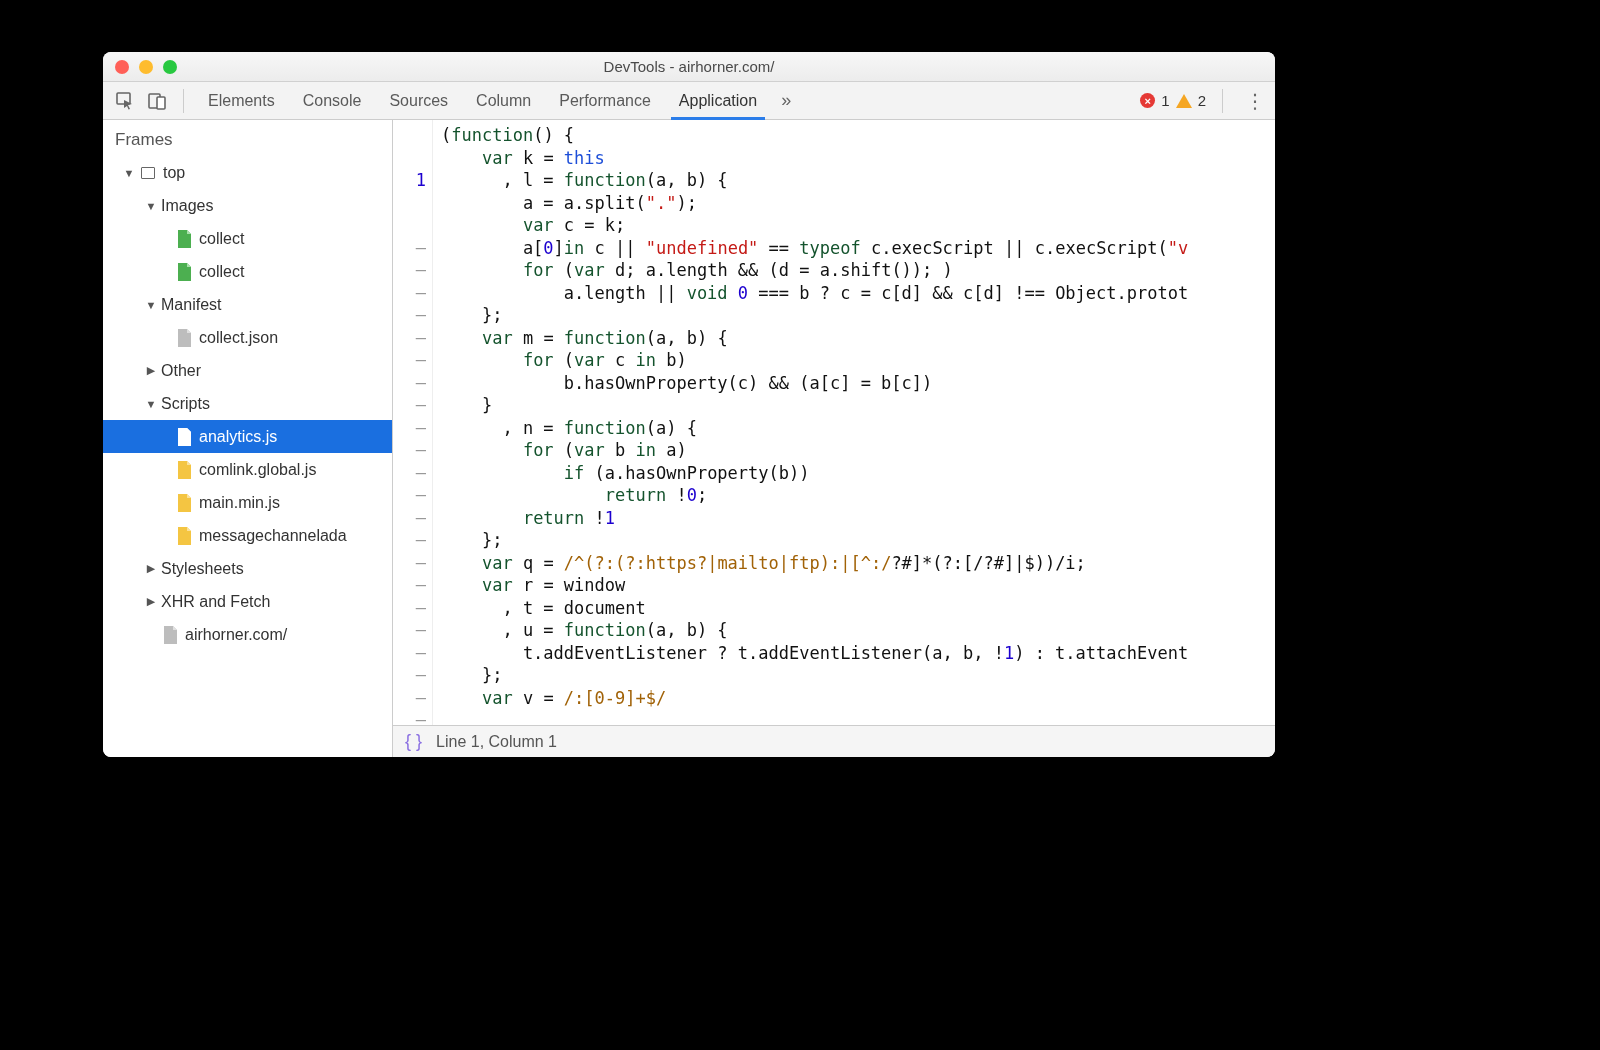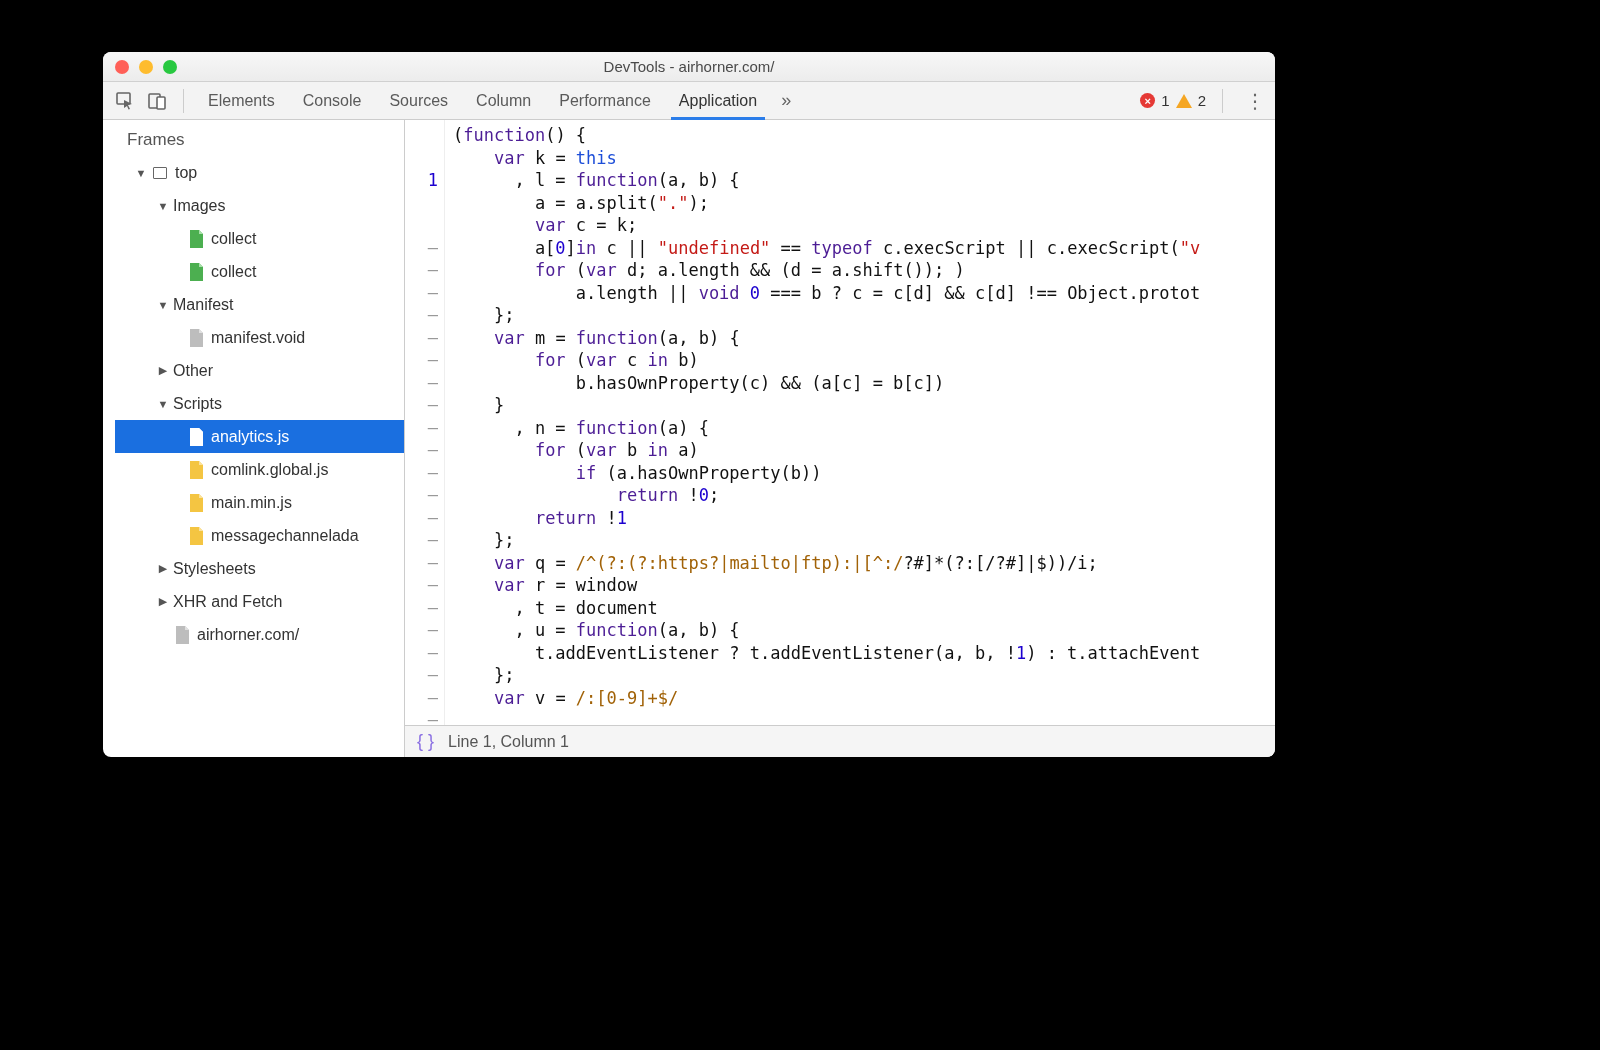--- a/index.html
+++ b/index.html
@@ -54,21 +54,21 @@
   .tabs { display:flex; align-items:stretch; height:100%; }
   .tab { padding:0 14px; display:flex; align-items:center; cursor:default; position:relative; }
   .tab.active { color:#333; }
   .tab.active::after { content:""; position:absolute; left:6px; right:6px; bottom:-1px; height:3px; background:#2b7de9; }
   .more-tabs { padding:0 10px; display:flex; align-items:center; font-size:18px; color:#666;}
   .toolbar .right { margin-left:auto; display:flex; align-items:center; gap:6px; padding-right:4px;}
   .err-ico{width:15px;height:15px;background:#e53935;border-radius:50%;display:inline-flex;align-items:center;justify-content:center;color:#fff;font-size:11px;font-weight:700;}
   .warn-ico{width:0;height:0;border-left:8px solid transparent;border-right:8px solid transparent;border-bottom:14px solid #f5a623;position:relative;display:inline-block;}
   .badge-num{font-size:15px;color:#333;}
   .dots{font-size:20px;color:#666;margin-left:6px;}
-  .body { flex:1; display:flex; min-height:0;margin-left:12px; }
+  .body { flex:1; display:flex; min-height:0; }
   .sidebar {
     width:290px; border-right:1px solid #ccc; background:#fff;
     display:flex; flex-direction:column; font-size:16px; color:#333;
     overflow:hidden;
   }
   .sidebar-header{ padding:10px 12px 6px; color:#555; font-size:17px;}
   .tree { overflow-y:auto; }
   .row { display:flex; align-items:center; height:33px; padding-left:8px; white-space:nowrap; overflow:hidden; text-overflow:ellipsis;}
   .row .arrow{width:12px;text-align:center;color:#555;font-size:11px;margin-right:4px;display:inline-block;}
   .row.selected{ background:#1a6fe0; color:#fff;}
@@ -76,21 +76,21 @@
   .indent1{padding-left:20px;} .indent2{padding-left:42px;} .indent3{padding-left:72px;}
   .fi{width:18px;height:18px;margin-right:6px;display:inline-flex;align-items:center;justify-content:center;}
   .fi-frame{width:14px;height:12px;border:1.6px solid #666;border-radius:1px;position:relative;}
   .editor { flex:1; display:flex; flex-direction:column; min-width:0;}
   .code-wrap{flex:1; overflow:hidden; display:flex; font-family:Menlo,Consolas,monospace; font-size:17px; line-height:22.5px; white-space:pre;}
   .gutter{ width:40px; text-align:right; color:#888; padding:4px 6px 0 0; background:#fff; border-right:1px solid #eee;}
   .gutter .ln{height:22.5px;}
   .gutter .dash{color:#999;}
   .code{ padding:4px 0 0 8px; color:#111; overflow:hidden;}
   .code .l{height:22.5px;}
-  .kw{color:#4c1d95;}
+  .kw{color:#14532d;}
   .th{color:#1d4ed8;}
   .str{color:#c41a16;}
   .rx{color:#a16207;}
   .num{color:#1c00cf;}
   .statusbar{height:32px;border-top:1px solid #ccc;background:#f5f5f5;display:flex;align-items:center;font-size:16px;color:#555;padding:0 12px;gap:14px;}
   .brace{color:#8a6fe2;font-size:18px;}
 </style>
 </head>
 <body>
 
@@ -174,21 +174,21 @@
           <span class="arrow">▼</span>
           <span>Manifest</span>
         </div>
         <div class="row indent3">
           <span class="fi">
               <svg width="15" height="18" viewBox="0 0 15 18">
                 <path d="M1 0h9l4 4v14H1z" fill="#bdbdbd"></path>
                 <path d="M10 0v4h4" fill="#e0e0e0"></path>
               </svg>
             </span>
-          <span>manifest.void</span>
+          <span>collect.json</span>
         </div>
         <div class="row indent2">
           <span class="arrow">▶</span>
           <span>Other</span>
         </div>
         <div class="row indent2">
           <span class="arrow">▼</span>
           <span>Scripts</span>
         </div>
         <div class="row indent3 selected">

